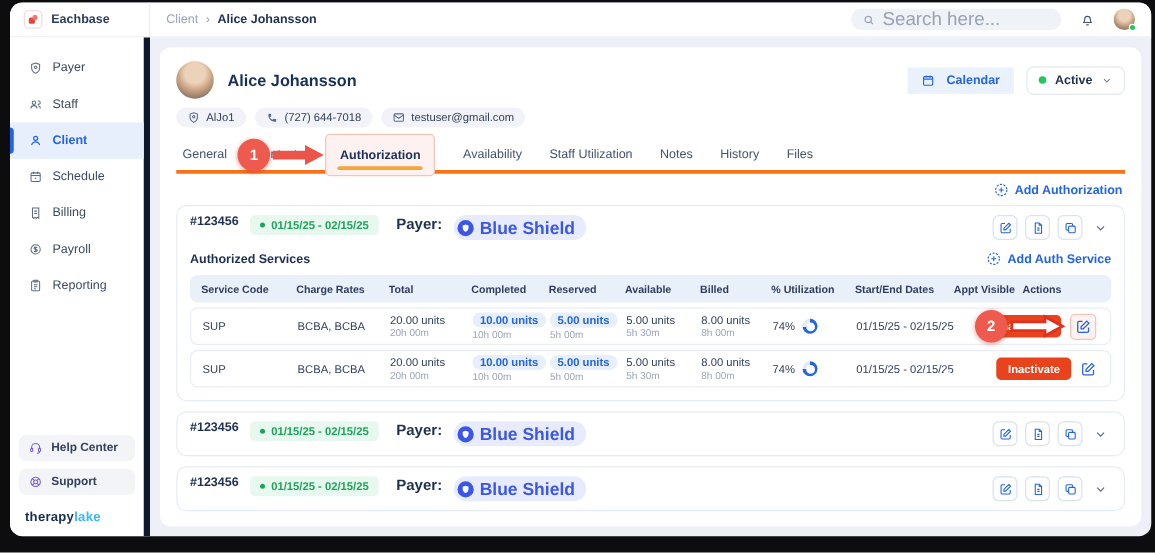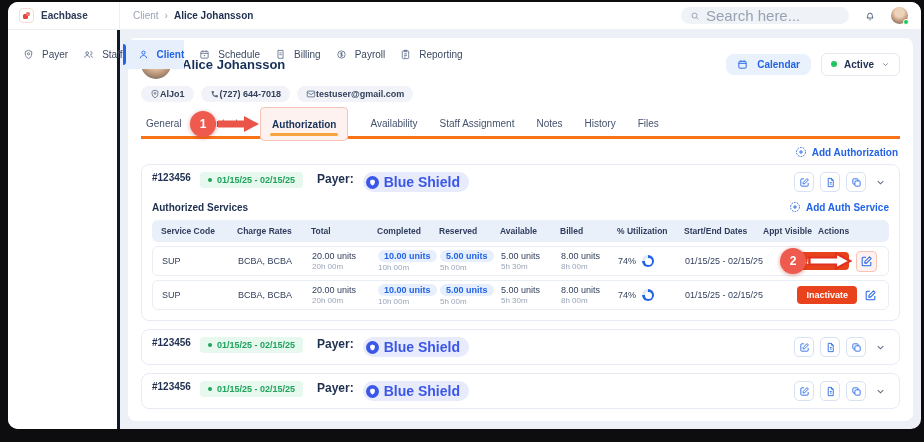--- a/index.html
+++ b/index.html
@@ -24,48 +24,48 @@
   .topbar-right{margin-left:auto;display:flex;align-items:center;gap:15px;padding-right:13px}
   .search-box{width:168px;height:17px;background:#EFF2F6;border-radius:9px;display:flex;align-items:center;gap:6px;padding:0 9px}
   .search-box input{border:none;background:transparent;outline:none;font-size:15px;color:#33415C;width:100%;font-family:inherit}
   .search-box input::placeholder{color:#98A2B4}
   .avatar-sm{width:17px;height:17px;border-radius:50%;position:relative;background:radial-gradient(circle at 50% 32%,#ecd2b8 0 32%,#c9a183 55%,#8d7765 80%,#6e5d4e)}
   .avatar-sm em{position:absolute;right:-1px;bottom:-1px;width:6px;height:6px;border-radius:50%;background:#22C55E;border:1px solid #fff}
 
   .body-row{flex:1;display:flex;min-height:0}
 
   
-  .sidebar{width:112px;background:#fff;border-right:3px solid #0f172a;display:flex;flex-direction:row;flex:none;padding-top:10px}
+  .sidebar{width:112px;background:#fff;border-right:5px solid #0f172a;display:flex;flex-direction:column;flex:none;padding-top:10px}
   .nav-item{height:29px;display:flex;align-items:center;gap:8px;padding-left:15px;font-size:10px;color:#3D4A63;position:relative;cursor:pointer}
   .nav-item svg{color:#5B6B85}
   .nav-item.active{background:#E7EFFC;color:#2264E5;font-weight:700}
   .nav-item.active svg{color:#2264E5}
   .nav-item.active::before{content:"";position:absolute;left:0;top:4px;bottom:4px;width:3px;background:#2264E5;border-radius:0 3px 3px 0}
   .side-spacer{flex:1}
   .side-btn{margin:3px 7px;height:21px;background:#F2F4F8;border-radius:6px;display:flex;align-items:center;gap:7px;padding-left:8px;font-size:9.5px;font-weight:600;color:#33415C;cursor:pointer}
   .side-btn svg{color:#7C5CD6}
   .side-logo{padding:9px 0 9px 12px;font-size:10.5px;font-weight:800;letter-spacing:.2px}
   .side-logo .p1{color:#1B2D4F}
   .side-logo .p2{color:#38B6FF}
 
   
   .main{flex:1;padding:8px;min-width:0}
   .client-card{background:#fff;border-radius:8px;height:100%;padding:11px 13px;display:flex;flex-direction:column}
 
   .client-head{display:flex;align-items:center}
   .avatar-lg{width:30px;height:30px;border-radius:50%;background:radial-gradient(circle at 50% 32%,#ecd2b8 0 32%,#c9a183 55%,#8d7765 80%,#6e5d4e);flex:none}
   .client-name{font-size:13px;font-weight:700;color:#17305A;margin-left:11px}
   .head-right{margin-left:auto;display:flex;align-items:center;gap:10px}
-  .calendar-btn{display:flex;align-items:center;gap:9px;background:#E9F1FD;color:#2264E5;font-size:10px;font-weight:700;border:none;border-radius:8px;padding:5px 11px;cursor:pointer;font-family:inherit}
+  .calendar-btn{display:flex;align-items:center;gap:9px;background:#E9F1FD;color:#2264E5;font-size:10px;font-weight:700;border:none;border-radius:0;padding:5px 11px;cursor:pointer;font-family:inherit}
   .status-select{display:flex;align-items:center;gap:7px;border:1px solid #E4E8EF;border-radius:6px;background:#fff;padding:5px 9px;font-size:10px;color:#1E2F50;font-weight:600;cursor:pointer;font-family:inherit;min-width:74px}
   .status-dot{width:6px;height:6px;border-radius:50%;background:#22C55E}
   .status-select svg{margin-left:auto;color:#6B7892}
 
   .badge-row{display:flex;gap:7px;margin-top:7px}
-  .pill{display:inline-flex;align-items:center;background:#F1F3F8;border-radius:10px;padding:3px 9px;font-size:9px;font-weight:700;color:#33415C}
+  .pill{display:inline-flex;align-items:center;gap:5px;background:#F1F3F8;border-radius:10px;padding:3px 9px;font-size:9px;font-weight:400;color:#33415C}
   .pill svg{color:#5B6B85}
 
   
   .tabs{display:flex;align-items:center;gap:22px;border-bottom:3px solid #f97316;padding:0 5px;margin-top:9px;height:28px;position:relative}
   .tab{font-size:10px;color:#44526D;cursor:pointer;white-space:nowrap}
   .tab-hl{position:relative;border:1px solid #F6C3B9;background:#FDF2EF;border-radius:4px;padding:6px 11px 8px;margin-bottom:-1px}
   .tab-hl .tab{font-weight:700;color:#17305A;position:relative;display:inline-block}
   .tab-hl .tab::after{content:"";position:absolute;left:-2px;right:-2px;bottom:-6px;height:3px;background:#F6A43B;border-radius:2px}
   .anno{display:flex;align-items:center;z-index:6}
   .anno1{position:absolute;right:calc(100% + 1px);top:50%;transform:translateY(-50%)}
@@ -277,21 +277,21 @@
           <span class="tab-hl">
             <span class="tab">Authorization</span>
             <span class="anno anno1">
               <span class="anno-circle">1</span>
               <svg class="arrow" width="42" height="18" viewBox="0 0 42 18">
                   <path d="M0 5.5h26V1l15 8-15 8v-4.5H0z" fill="#EA5449"></path>
                 </svg>
             </span>
           </span>
           <span class="tab">Availability</span>
-          <span class="tab">Staff Assignment</span>
+          <span class="tab">Staff Utilization</span>
           <span class="tab">Notes</span>
           <span class="tab">History</span>
           <span class="tab">Files</span>
         </div>
 
         <div class="add-auth-row">
           <span class="add-link">
             <svg width="12" height="12" viewBox="0 0 24 24" fill="none" stroke="currentColor" stroke-width="1.8">
                 <circle cx="12" cy="12" r="9" stroke-dasharray="3.4 2.2"></circle>
                 <path d="M12 8v8M8 12h8"></path>

